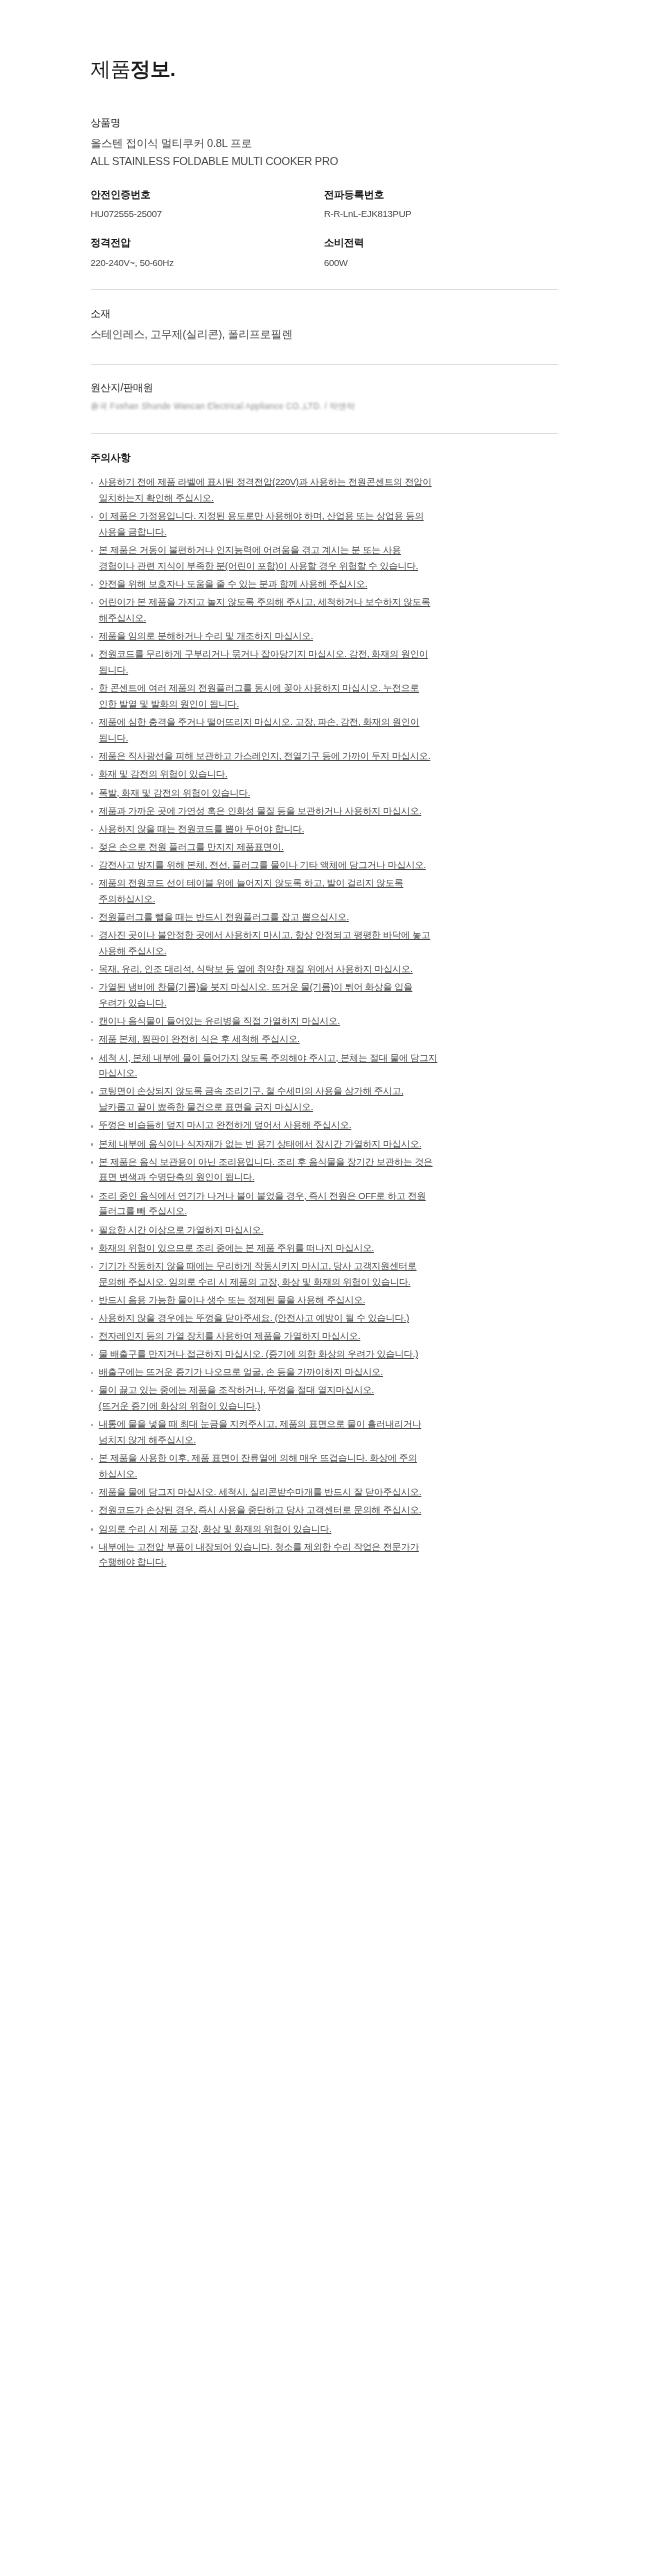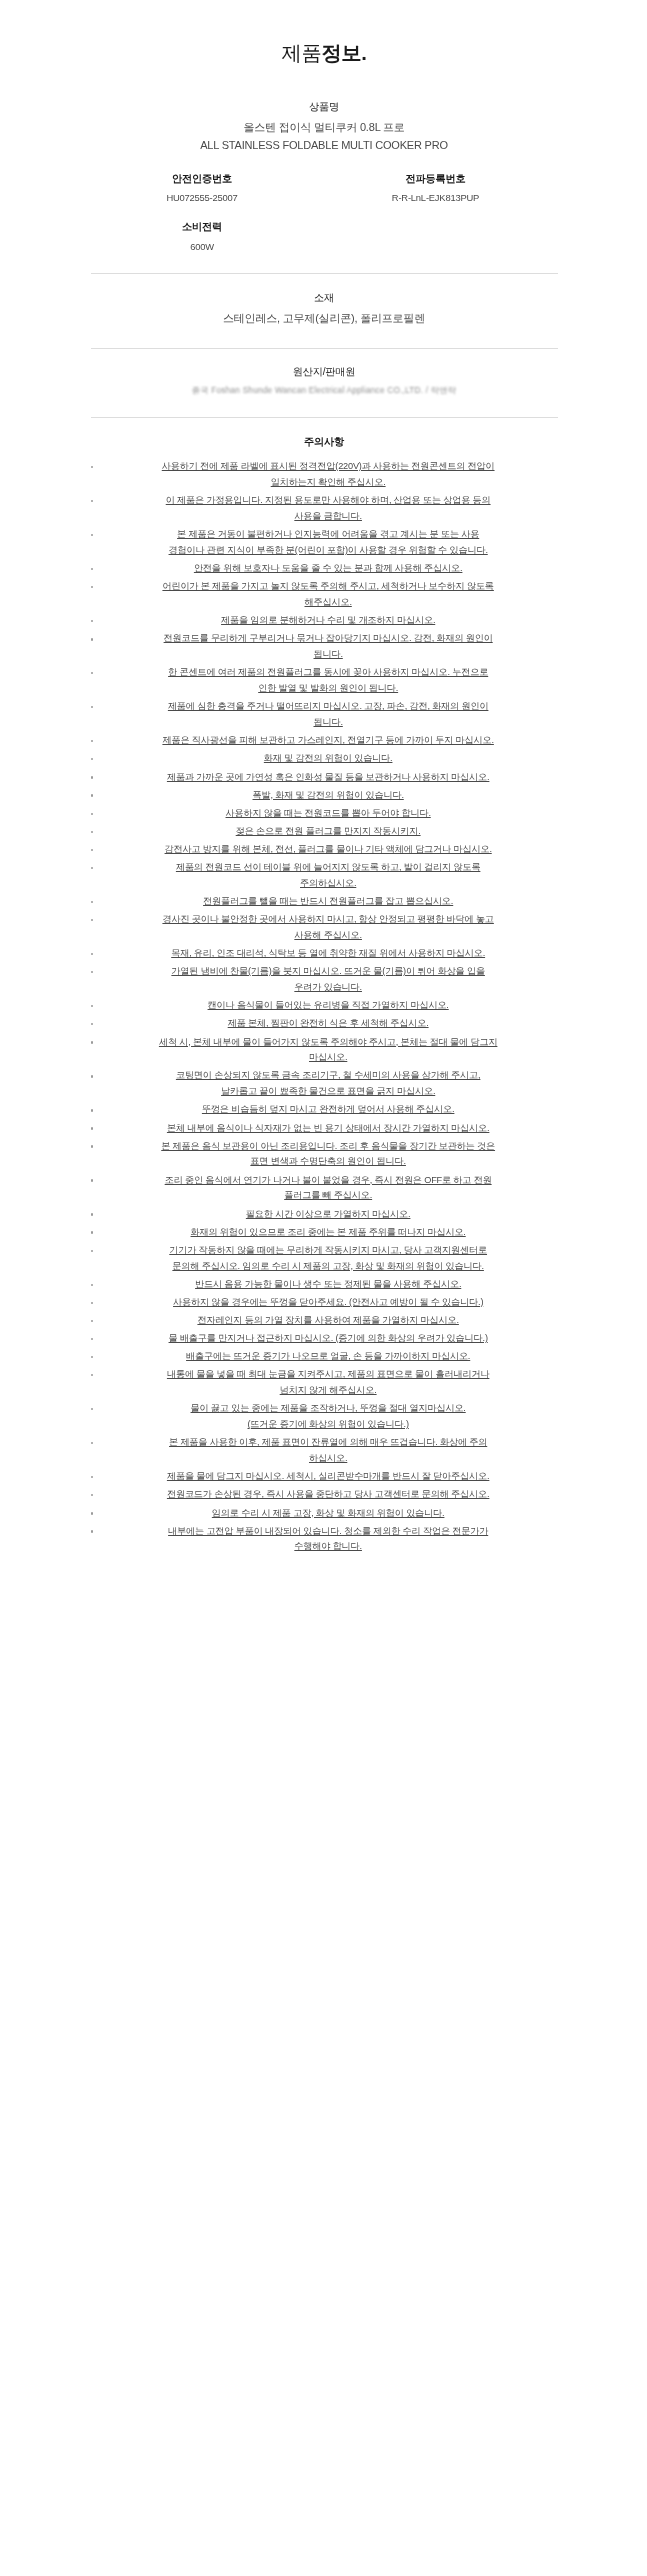--- a/index.html
+++ b/index.html
@@ -16,24 +16,23 @@
     -webkit-font-smoothing: antialiased;
   }
   .page {
     width: 648px;
     min-height: 2576px;
     padding: 0;
     position: relative;
     background: #ffffff;
   }
   .inner {
-    margin: 0 auto;
+    margin: 16px auto;
     width: 467px;
     padding-top: 39px;
-    text-align: center;
   }
   
   .doc-title {
     font-size: 20.3px;
     letter-spacing: -0.4px;
     margin: 0 0 33px 0;
     font-weight: 400;
     color: #1b1b1b;
   }
   .doc-title .t-strong {
@@ -159,20 +158,24 @@
         <div class="col-label">안전인증번호</div>
         <div class="col-value">HU072555-25007</div>
       </div>
       <div class="col">
         <div class="col-label">전파등록번호</div>
         <div class="col-value">R-R-LnL-EJK813PUP</div>
       </div>
     </div>
 
     <div class="row2">
+      <div class="col">
+        <div class="col-label">정격전압</div>
+        <div class="col-value">220-240V~, 50-60Hz</div>
+      </div>
       <div class="col">
         <div class="col-label">소비전력</div>
         <div class="col-value">600W</div>
       </div>
     </div>
 
     <hr class="divider">
 
     <div class="sect">
       <div class="sect-label">소재</div>
@@ -202,24 +205,24 @@
 해주십시오.</li>
         <li>제품을 임의로 분해하거나 수리 및 개조하지 마십시오.</li>
         <li>전원코드를 무리하게 구부리거나 묶거나 잡아당기지 마십시오. 감전, 화재의 원인이
 됩니다.</li>
         <li>한 콘센트에 여러 제품의 전원플러그를 동시에 꽂아 사용하지 마십시오. 누전으로
 인한 발열 및 발화의 원인이 됩니다.</li>
         <li>제품에 심한 충격을 주거나 떨어뜨리지 마십시오. 고장, 파손, 감전, 화재의 원인이
 됩니다.</li>
         <li>제품은 직사광선을 피해 보관하고 가스레인지, 전열기구 등에 가까이 두지 마십시오.</li>
         <li>화재 및 감전의 위험이 있습니다.</li>
+        <li>폭발, 화재 및 감전의 위험이 있습니다.</li>
         <li>제품과 가까운 곳에 가연성 혹은 인화성 물질 등을 보관하거나 사용하지 마십시오.</li>
-        <li>폭발, 화재 및 감전의 위험이 있습니다.</li>
         <li>사용하지 않을 때는 전원코드를 뽑아 두어야 합니다.</li>
-        <li>젖은 손으로 전원 플러그를 만지지 작동시키지.</li>
+        <li>젖은 손으로 전원 플러그를 만지지 제품표면이.</li>
         <li>감전사고 방지를 위해 본체, 전선, 플러그를 물이나 기타 액체에 담그거나 마십시오.</li>
         <li>제품의 전원코드 선이 테이블 위에 늘어지지 않도록 하고, 발이 걸리지 않도록
 주의하십시오.</li>
         <li>전원플러그를 뺄을 때는 반드시 전원플러그를 잡고 뽑으십시오.</li>
         <li>경사진 곳이나 불안정한 곳에서 사용하지 마시고, 항상 안정되고 평평한 바닥에 놓고
 사용해 주십시오.</li>
         <li>목재, 유리, 인조 대리석, 식탁보 등 열에 취약한 재질 위에서 사용하지 마십시오.</li>
         <li>가열된 냄비에 찬물(기름)을 붓지 마십시오. 뜨거운 물(기름)이 튀어 화상을 입을
 우려가 있습니다.</li>
         <li>캔이나 음식물이 들어있는 유리병을 직접 가열하지 마십시오.</li>
@@ -236,24 +239,24 @@
 플러그를 빼 주십시오.</li>
         <li>필요한 시간 이상으로 가열하지 마십시오.</li>
         <li>화재의 위험이 있으므로 조리 중에는 본 제품 주위를 떠나지 마십시오.</li>
         <li>기기가 작동하지 않을 때에는 무리하게 작동시키지 마시고, 당사 고객지원센터로
 문의해 주십시오. 임의로 수리 시 제품의 고장, 화상 및 화재의 위험이 있습니다.</li>
         <li>반드시 음용 가능한 물이나 생수 또는 정제된 물을 사용해 주십시오.</li>
         <li>사용하지 않을 경우에는 뚜껑을 닫아주세요. (안전사고 예방이 될 수 있습니다.)</li>
         <li>전자레인지 등의 가열 장치를 사용하여 제품을 가열하지 마십시오.</li>
         <li>물 배출구를 만지거나 접근하지 마십시오. (증기에 의한 화상의 우려가 있습니다.)</li>
         <li>배출구에는 뜨거운 증기가 나오므로 얼굴, 손 등을 가까이하지 마십시오.</li>
+        <li>물이 끓고 있는 중에는 제품을 조작하거나, 뚜껑을 절대 열지마십시오.
+(뜨거운 증기에 화상의 위험이 있습니다.)</li>
         <li>내통에 물을 넣을 때 최대 눈금을 지켜주시고, 제품의 표면으로 물이 흘러내리거나
 넘치지 않게 해주십시오.</li>
-        <li>물이 끓고 있는 중에는 제품을 조작하거나, 뚜껑을 절대 열지마십시오.
-(뜨거운 증기에 화상의 위험이 있습니다.)</li>
         <li>본 제품을 사용한 이후, 제품 표면이 잔류열에 의해 매우 뜨겁습니다. 화상에 주의
 하십시오.</li>
         <li>제품을 물에 담그지 마십시오. 세척시, 실리콘받수마개를 반드시 잘 닫아주십시오.</li>
         <li>전원코드가 손상된 경우, 즉시 사용을 중단하고 당사 고객센터로 문의해 주십시오.</li>
         <li>임의로 수리 시 제품 고장, 화상 및 화재의 위험이 있습니다.</li>
         <li>내부에는 고전압 부품이 내장되어 있습니다. 청소를 제외한 수리 작업은 전문가가
 수행해야 합니다.</li>
       </ul>
     </div>
 

